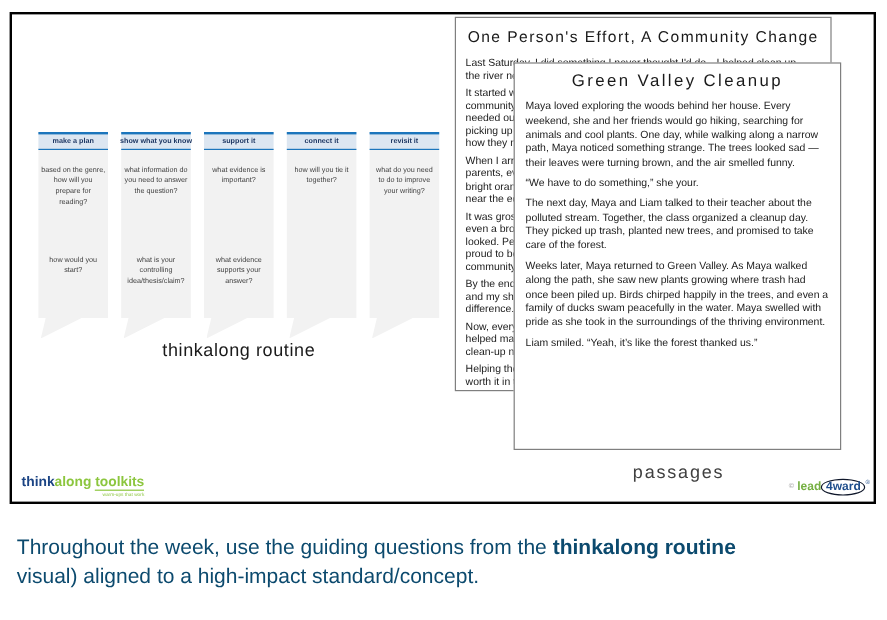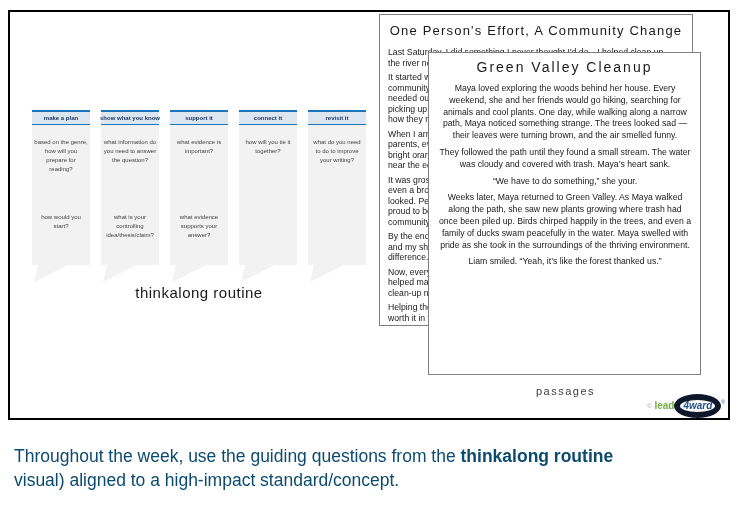--- a/index.html
+++ b/index.html
@@ -29,36 +29,36 @@
   .doc { position:absolute; background:#fff; border:1px solid #7f7f7f; overflow:hidden; }
   .back-doc { left:379px; top:14px; width:314px; height:312px; z-index:3; }
   .front-doc { left:428px; top:52px; width:273px; height:323px; z-index:4; }
   .doc-title { text-align:center; color:#1a1a1a; }
   .back-doc .doc-title { margin-top:8px; font-size:13px; letter-spacing:1.2px; }
   .front-doc .doc-title { margin-top:6px; font-size:14px; letter-spacing:2px; }
   .back-body { margin:9px 7px 0 8px; font-size:8.7px; color:#1a1a1a; }
   .bpara { margin-bottom:4px; }
   .bline { white-space:nowrap; line-height:10.5px; }
   .front-body { margin:8px 8px 0 9px; font-size:8.7px; color:#1a1a1a; }
-  .fpara { margin-bottom:5px; line-height:11.8px;text-align:center; }
+  .fpara { margin-bottom:5px; line-height:11.8px; }
 
   .passages-label { position:absolute; left:488px; top:385px; width:155px; text-align:center;
-                    font-size:11px; letter-spacing:1.5px; color:#404040; z-index:2; }
+                    font-size:15px; letter-spacing:1.5px; color:#404040; z-index:2; }
 
   
   .toolkits-logo { position:absolute; left:18px; top:396px; font-size:11.5px; font-weight:bold; z-index:2; }
   .tk-think { color:#1b4484; }
   .tk-along { color:#8cc63e; }
   .tk-toolkits { color:#8cc63e; border-bottom:1px solid #8cc63e; }
   .tk-tagline { font-size:4px; color:#8cc63e; text-align:right; font-weight:normal; margin-top:1px; }
 
   .lead-logo { position:absolute; right:14px; top:399px; font-size:10px; font-weight:bold; z-index:2; white-space:nowrap; }
   .l4-c { font-size:6px; color:#9b9b9b; font-weight:normal; vertical-align:1px; }
   .l4-lead { color:#76b043; }
-  .l4-ward { color:#1f4e8c; border:6px solid #0f172a; border-radius:50%; padding:0 3px 1px 3px;font-style:italic; }
+  .l4-ward { color:#1f4e8c; border:1px solid #0f172a; border-radius:50%; padding:0 3px 1px 3px; }
   .l4-r { font-size:5px; color:#1f4e8c; vertical-align:5px; font-weight:normal; }
 
   
   .caption { position:absolute; left:14px; top:444px; width:720px; font-size:17.5px; color:#0c4a6e; z-index:2; }
   .cap-line { white-space:nowrap; line-height:24px; }
 </style>
 </head>
 <body>
 
 <div id="stage">
@@ -149,29 +149,34 @@
           <div class="bline">Helping the e</div>
           <div class="bline">worth it in th</div>
         </div>
       </div>
   </div>
 
   <div class="doc front-doc">
     <div class="doc-title">Green Valley Cleanup</div>
     <div class="front-body">
         <p class="fpara">Maya loved exploring the woods behind her house. Every weekend, she and her friends would go hiking, searching for animals and cool plants. One day, while walking along a narrow path, Maya noticed something strange. The trees looked sad — their leaves were turning brown, and the air smelled funny.</p>
-        <p class="fpara">They followed the path until they found a small stream. The water was cloudy and covered with trash. Maya’s heart sank.</p>
         <p class="fpara">“We have to do something,” she your.</p>
+        <p class="fpara">The next day, Maya and Liam talked to their teacher about the polluted stream. Together, the class organized a cleanup day. They picked up trash, planted new trees, and promised to take care of the forest.</p>
         <p class="fpara">Weeks later, Maya returned to Green Valley. As Maya walked along the path, she saw new plants growing where trash had once been piled up. Birds chirped happily in the trees, and even a family of ducks swam peacefully in the water. Maya swelled with pride as she took in the surroundings of the thriving environment.</p>
         <p class="fpara">Liam smiled. “Yeah, it’s like the forest thanked us.”</p>
       </div>
   </div>
 
   <div class="passages-label">passages</div>
 
+  <div class="toolkits-logo">
+    <span class="tk-think">think</span><span class="tk-along">along</span>
+    <span class="tk-toolkits">toolkits</span>
+    <div class="tk-tagline">warm-ups that work</div>
+  </div>
 
   <div class="lead-logo">
     <span class="l4-c">©</span>
     <span class="l4-lead">lead</span><span class="l4-ward">4ward</span><span class="l4-r">®</span>
   </div>
 
   <div class="caption">
       <div class="cap-line"><span>Throughout the week, use the guiding questions from the </span><b>thinkalong routine</b></div>
       <div class="cap-line"><span>visual) aligned to a high-impact standard/concept.</span></div>
     </div>

